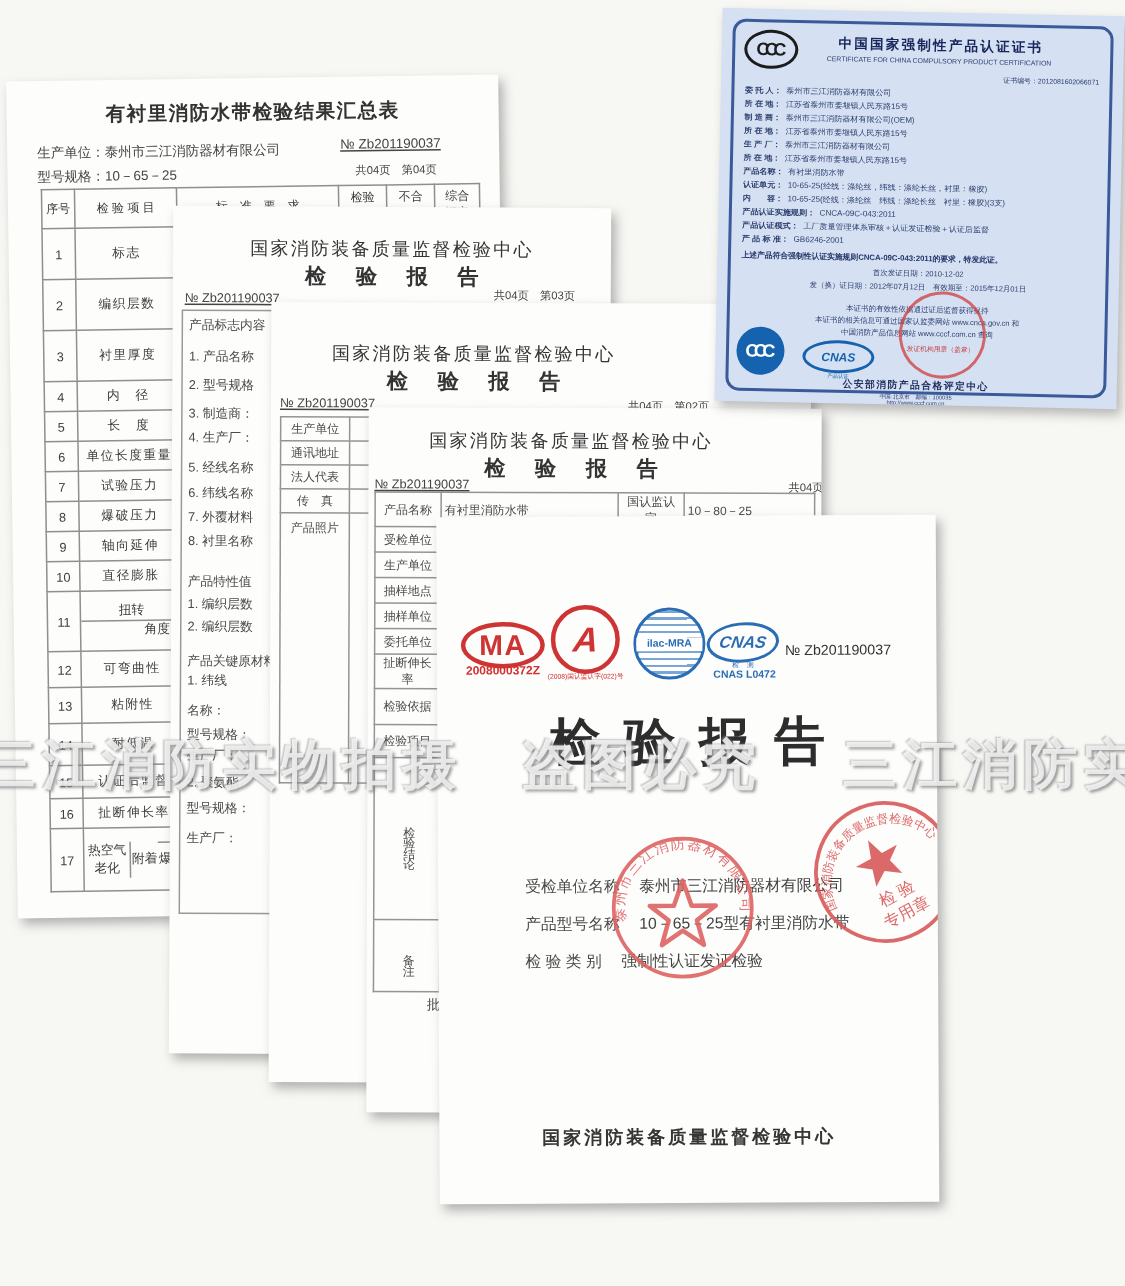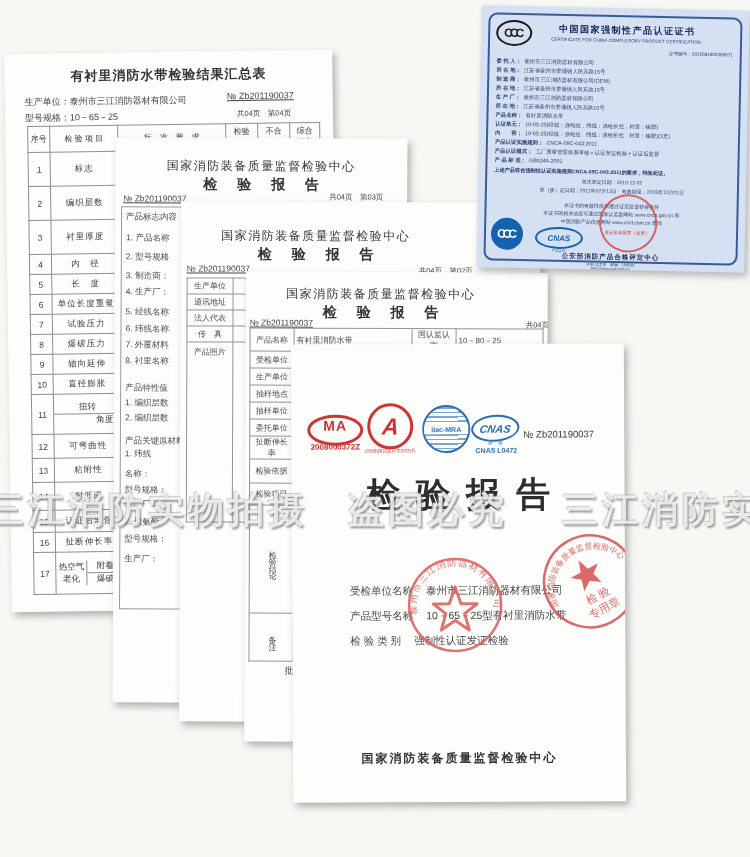--- a/index.html
+++ b/index.html
@@ -14,21 +14,21 @@
   #sheet1 .title{position:absolute;left:0;width:100%;top:14px;font-size:13px;font-weight:bold;letter-spacing:1px;color:#333;}
   #sheet1 .meta{position:absolute;font-size:9px;color:#444;}
   .sumtbl{position:absolute;left:22px;top:72px;border-collapse:collapse;table-layout:fixed;width:292px;}
   .sumtbl td,.sumtbl th{border:1px solid #8f8f8f;font-size:8.5px;font-weight:normal;color:#3d3d3d;text-align:center;padding:0;overflow:hidden;}
   .sumtbl th{font-size:8px;}
   .sumtbl .c-label{letter-spacing:1px;}
   .split2{display:flex;flex-direction:column;height:100%;}
   .split2 .b{border-top:1px solid #8f8f8f;text-align:left;padding-right:8px;}
   .rowflex{display:flex;height:100%;align-items:stretch;}
   .rowflex .l{flex:0 0 45%;display:flex;align-items:center;justify-content:center;border-right:1px solid #8f8f8f;}
-  .rowflex .r{flex:1;display:flex;flex-direction:column;}
+  .rowflex .r{flex:1;display:flex;}
   .rowflex .r div{flex:1;display:flex;align-items:center;justify-content:center;}
   .rowflex .r div+div{border-top:1px solid #8f8f8f;}
   
   .rpt-head1{position:absolute;font-size:12px;letter-spacing:1.5px;color:#333;font-weight:500;}
   .rpt-head2{position:absolute;font-size:14px;font-weight:bold;letter-spacing:8px;color:#333;}
   .rpt-no{position:absolute;font-size:8.5px;color:#444;text-decoration:underline;}
   .rpt-page{position:absolute;font-size:7.5px;color:#444;}
   #sheet2{left:114px;top:138px;width:292px;height:565px;transform:rotate(0.3deg);z-index:2;}
   #sheet2 .box{position:absolute;left:6px;top:69px;width:280px;height:403px;border:1px solid #999;padding:3px 0 0 4px;box-sizing:border-box;}
   #sheet2 .box div{font-size:8.5px;color:#4a4a4a;line-height:12px;}
@@ -42,21 +42,21 @@
   .vlabel{writing-mode:vertical-lr;text-orientation:upright;letter-spacing:7px;font-size:8px;color:#4a4a4a;}
   #sheet4 .approve{position:absolute;left:40px;top:388px;font-size:9px;color:#444;}
   #sheet4 .sign{font-style:italic;font-size:15px;color:#555;}
   
   #sheet5{left:292px;top:344px;width:333px;height:458px;transform:rotate(-0.3deg);z-index:5;}
   #sheet5 .bigtitle{position:absolute;left:0;width:100%;top:128px;font-size:34px;font-weight:600;letter-spacing:16px;color:#2d2d2d;text-indent:16px;}
   #sheet5 .no{position:absolute;left:232px;top:85px;font-size:9.5px;color:#333;}
   #sheet5 .fieldrow{position:absolute;left:58px;font-size:10.5px;color:#4a4a4a;white-space:nowrap;}
   #sheet5 .fieldrow .fv{margin-left:13px;color:#424242;}
   #sheet5 .footer{position:absolute;left:0;width:100%;top:406px;font-size:12px;font-weight:600;letter-spacing:2px;color:#363636;}
-  .logo-cma{position:absolute;left:16px;top:70px;width:50px;height:25px;border:3px solid #cf3434;border-radius:50%;display:flex;align-items:flex-start;justify-content:center;font-size:14px;font-weight:bold;color:#cf3434;letter-spacing:1px;}
+  .logo-cma{position:absolute;left:16px;top:70px;width:50px;height:25px;border:3px solid #cf3434;border-radius:50%;display:flex;align-items:flex-end;justify-content:center;font-size:19px;font-weight:bold;color:#cf3434;letter-spacing:1px;}
   .logo-cma-no{position:absolute;left:8px;top:98px;width:72px;text-align:center;font-size:8px;font-weight:bold;color:#d03030;}
   .logo-cal{position:absolute;left:76px;top:59px;width:40px;height:40px;border:3.5px solid #cf3434;border-radius:50%;display:flex;align-items:center;justify-content:center;}
   .logo-cal span{font-size:23px;font-weight:bold;font-style:italic;color:#cf3434;transform:skewX(-6deg);}
   .logo-cal-cap{position:absolute;left:66px;top:104px;width:66px;text-align:center;font-size:4.5px;color:#d03030;}
   .logo-ilac{position:absolute;left:131px;top:61px;width:44px;height:44px;border:2px solid #2a6db5;border-radius:50%;background:repeating-linear-gradient(180deg,#7aa6d4 0 1.5px,#fff 1.5px 4.5px);display:flex;align-items:center;justify-content:center;}
   .logo-ilac .band{background:#fff;width:100%;text-align:center;font-size:7px;font-weight:bold;color:#2a6db5;padding:1px 0;}
   .logo-cnas{position:absolute;left:180px;top:71px;width:44px;height:23px;border:2.5px solid #2a6db5;border-radius:50%;transform:skewX(-10deg);display:flex;align-items:center;justify-content:center;font-size:11px;font-weight:900;font-style:italic;color:#2a6db5;}
   .logo-cnas-sub{position:absolute;left:182px;top:97px;width:46px;text-align:center;font-size:4.5px;color:#2a6db5;letter-spacing:2px;}
   .logo-cnas-no{position:absolute;left:172px;top:103px;width:66px;text-align:center;font-size:7px;font-weight:bold;color:#2a6db5;}
   .stamp{position:absolute;opacity:.88;}

